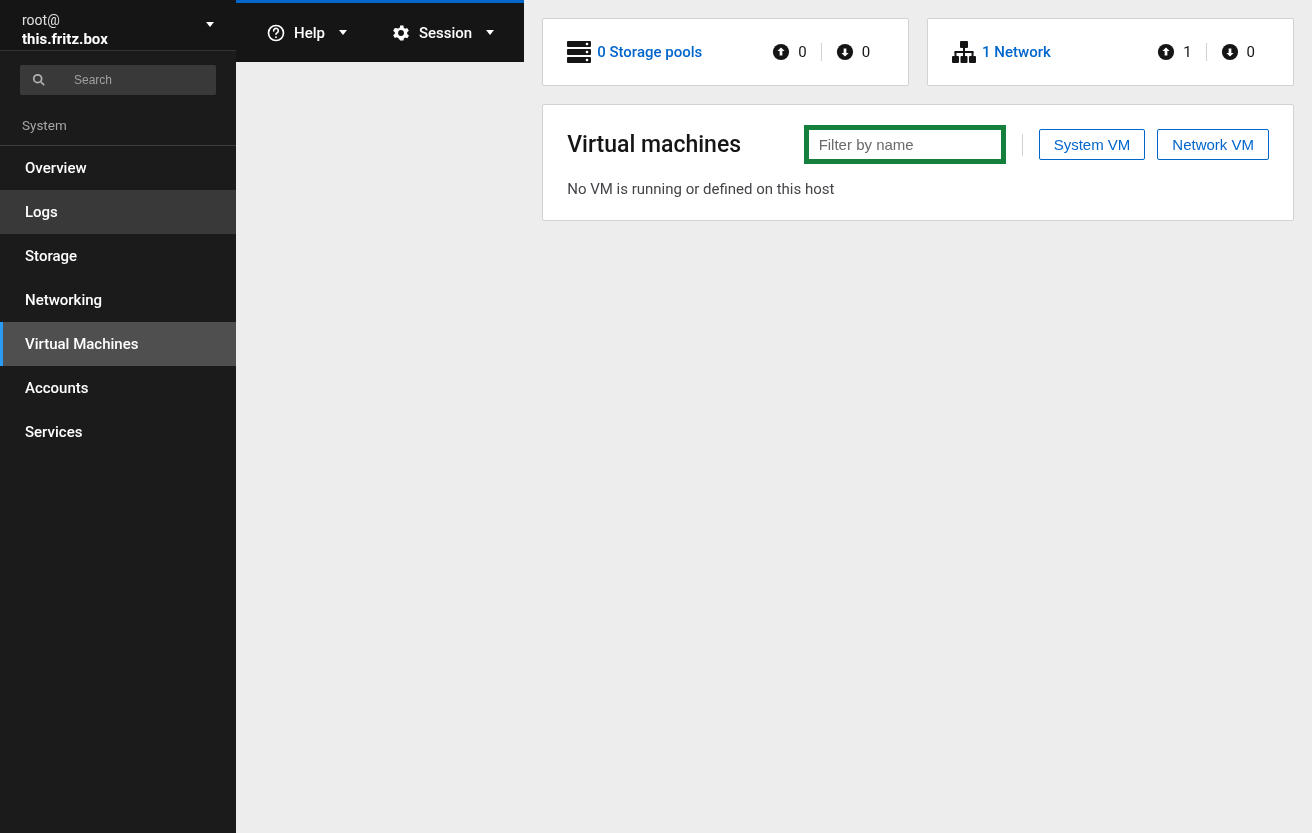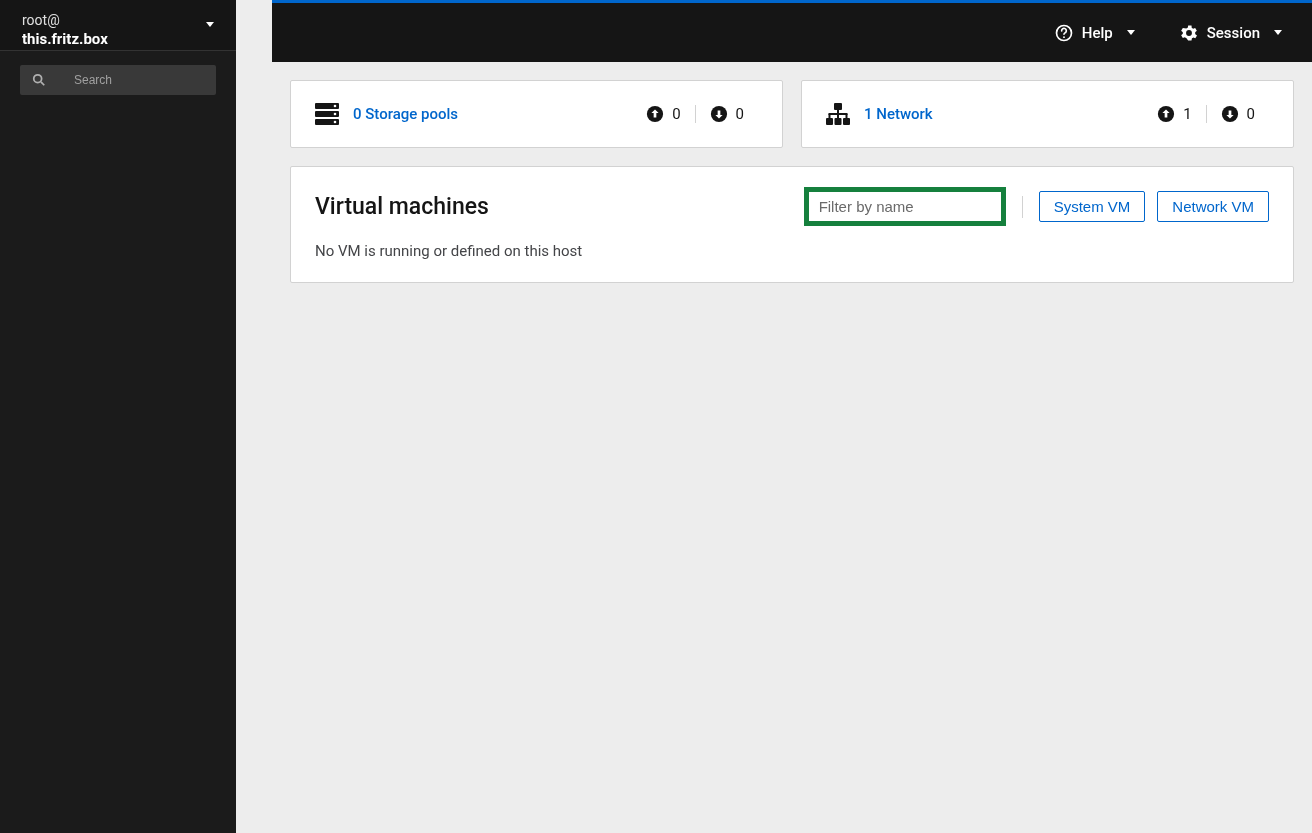--- a/index.html
+++ b/index.html
@@ -65,23 +65,22 @@
       cursor: pointer;
       border-left: 3px solid transparent;
     }
     .nav-item.hl { background: #393939; }
     .nav-item.active { background: #4f4f4f; border-left: 3px solid #2b9af3; }
     
     
     .main-col {
       flex: 1;
       display: flex;
-      flex-direction: column;
+      flex-direction: row;
       height: 833px;
-      padding-left: 36px;
     }
     .topbar {
       height: 62px;
       background: #151515;
       border-top: 3px solid #0066cc;
       display: flex;
       align-items: center;
       justify-content: flex-end;
       padding: 0 22px;
       gap: 8px;
@@ -107,21 +106,21 @@
     .cards-row { display: flex; gap: 18px; margin-bottom: 18px; }
     .card {
       background: #fff;
       border: 1px solid #d2d2d2;
       border-radius: 2px;
       flex: 1;
       padding: 22px 24px;
       display: flex;
       align-items: center;
     }
-    .card-left { display: flex; align-items: center; gap: 14px; justify-content: flex-end; }
+    .card-left { display: flex; align-items: center; gap: 6px; justify-content: flex-end; }
     .card-link { color: #0066cc; font-size: 15px; font-weight: 500; cursor: pointer; }
     .card-right { margin-left: auto; display: flex; align-items: center; }
     .stat { display: flex; align-items: center; gap: 8px; font-size: 15px; color: #151515; padding: 0 14px; }
     .stat + .stat { border-left: 1px solid #d2d2d2; }
     
     .panel {
       background: #fff;
       border: 1px solid #d2d2d2;
       border-radius: 2px;
     }
@@ -183,20 +182,31 @@
       <span class="icon">
         <svg width="14" height="14" viewBox="0 0 16 16" fill="none">
             <circle cx="6.5" cy="6.5" r="4.5" stroke="#b0b0b0" stroke-width="2"></circle>
             <line x1="10.2" y1="10.2" x2="14" y2="14" stroke="#b0b0b0" stroke-width="2"></line>
           </svg>
       </span>
       <input class="search-input" placeholder="Search" style="">
     </div>
   </div>
 
+  <div>
+    <div class="section-label">System</div>
+    <div class="section-rule"></div>
+    <div class="nav-item">Overview</div>
+    <div class="nav-item hl">Logs</div>
+    <div class="nav-item">Storage</div>
+    <div class="nav-item">Networking</div>
+    <div class="nav-item active">Virtual Machines</div>
+    <div class="nav-item">Accounts</div>
+    <div class="nav-item">Services</div>
+  </div>
 
   <div style="height:20px"></div>
 
 </nav>
 
 <div class="main-col">
   <div class="topbar">
     <div class="top-btn">
       <span class="icon">
         <svg width="20" height="20" viewBox="0 0 24 24" fill="none">

